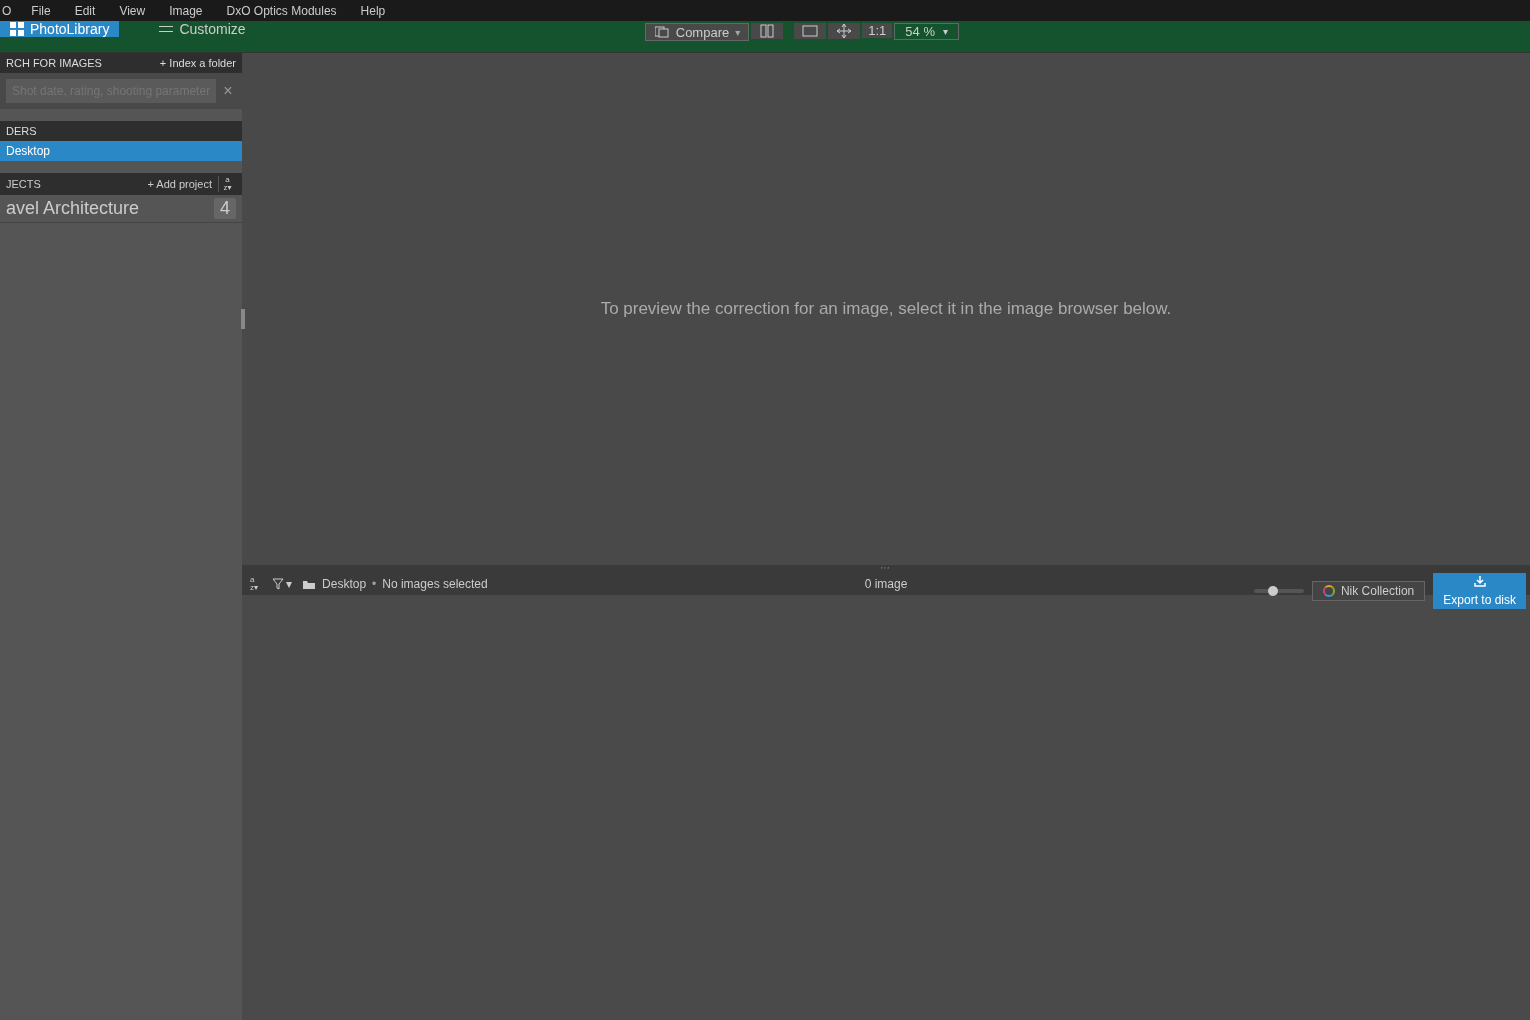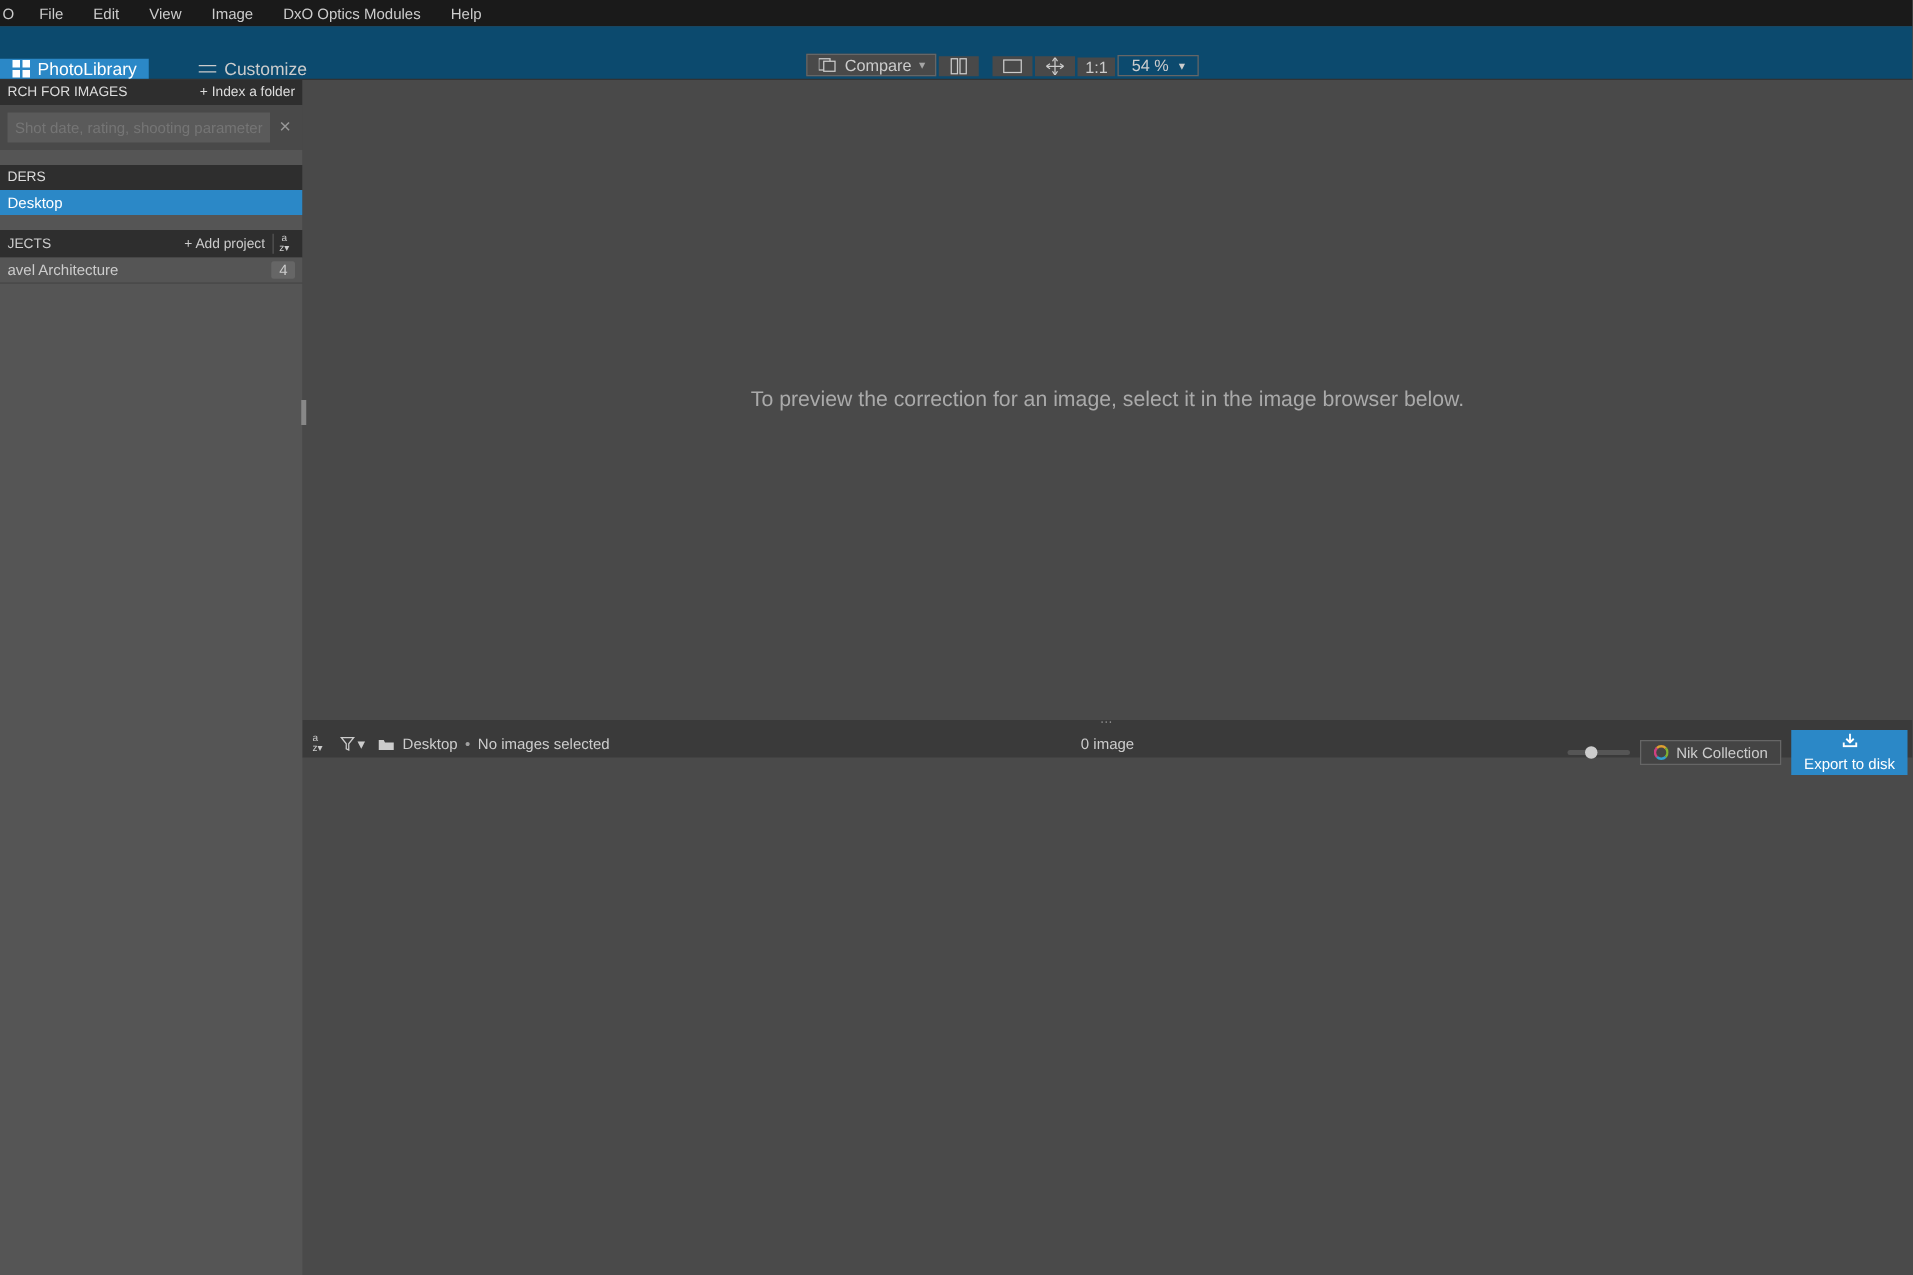--- a/index.html
+++ b/index.html
@@ -4,21 +4,21 @@
 <style>
 * { margin: 0; padding: 0; box-sizing: border-box; font-family: "Segoe UI", Arial, sans-serif; }
 html, body { width: 1530px; height: 1020px; background: #4a4a4a; color: #ccc; overflow: hidden; }
 
 
 .menubar { height: 21px; background: #1a1a1a; display: flex; align-items: center; padding-left: 0; font-size: 12px; }
 .menubar .logo { padding: 0 8px 0 2px; }
 .menubar .menu-item { padding: 0 12px; cursor: default; }
 
 
-.toolbar { height: 43px; background: #0c4a6e; display: flex; align-items: flex-end; border-bottom: 1px solid #333; }
+.toolbar { height: 32px; background: #14532d; display: flex; align-items: flex-start; border-bottom: 1px solid #333; }
 .tab { display: flex; align-items: center; padding: 0 10px; font-size: 14px; gap: 6px; }
 .tab.active { background: #2b88c7; color: #fff; }
 .tab .grid-icon { width: 14px; height: 14px; display: inline-flex; flex-wrap: wrap; gap: 2px; }
 .tab .grid-icon span { width: 6px; height: 6px; background: #fff; }
 .sliders-icon { width: 14px; height: 14px; display:inline-block; position:relative; }
 .sliders-icon::before, .sliders-icon::after { content:""; position:absolute; left:0; right:0; height:1px; background:#ccc; }
 .sliders-icon::before { top:4px; } .sliders-icon::after { bottom:4px; }
 .spacer { flex: 1; }
 .tool-btn { display:flex; align-items:center; padding:0 8px; border:1px solid #666; margin:2px 1px; font-size:13px; background:#494949; }
 .tool-btn.plain { border:none; }
@@ -32,21 +32,21 @@
 .section-hdr { background:#2e2e2e; color:#ddd; font-size:11px; padding:4px 6px; display:flex; align-items:center; justify-content:space-between; }
 .section-hdr .action { font-size:11px; color:#ddd; }
 .search-row { padding:6px 6px; display:flex; align-items:center; }
 .search-input { flex:1; background:#5a5a5a; border:none; color:#bbb; font-size:12px; padding:5px 6px; }
 .search-clear { width:16px; text-align:center; color:#999; margin-left:4px; }
 .folder-row { background:#2b88c7; color:#fff; font-size:12px; padding:3px 6px; }
 .projects-hdr { background:#2e2e2e; font-size:11px; padding:3px 6px; display:flex; align-items:center; }
 .projects-hdr .label { flex:1; }
 .projects-hdr .add { padding:0 6px; }
 .projects-hdr .sort { width:18px; text-align:center; border-left:1px solid #555; }
-.project-row { background:#555; font-size:12px; padding:3px 6px; display:flex; border-bottom:1px solid #444; }
+.project-row { background:#555; font-size:18px; padding:3px 6px; display:flex; border-bottom:1px solid #444; }
 .project-row .name { flex:1; }
 .project-row .count { background:#666; border-radius:2px; padding:0 6px; }
 .sidebar-fill { flex:1; background:#555; }
 
 
 .content { flex:1; display:flex; flex-direction:column; position:relative; }
 .preview { flex:0 0 512px; background:#494949; display:flex; align-items:center; justify-content:center; color:#aaa; font-size:17px; position:relative; }
 .splitter-handle { position:absolute; left:-1px; top:50%; width:4px; height:20px; background:#888; }
 .drag-dots { height:8px; background:#3a3a3a; text-align:center; color:#888; font-size:10px; line-height:6px; letter-spacing:2px; }
 

